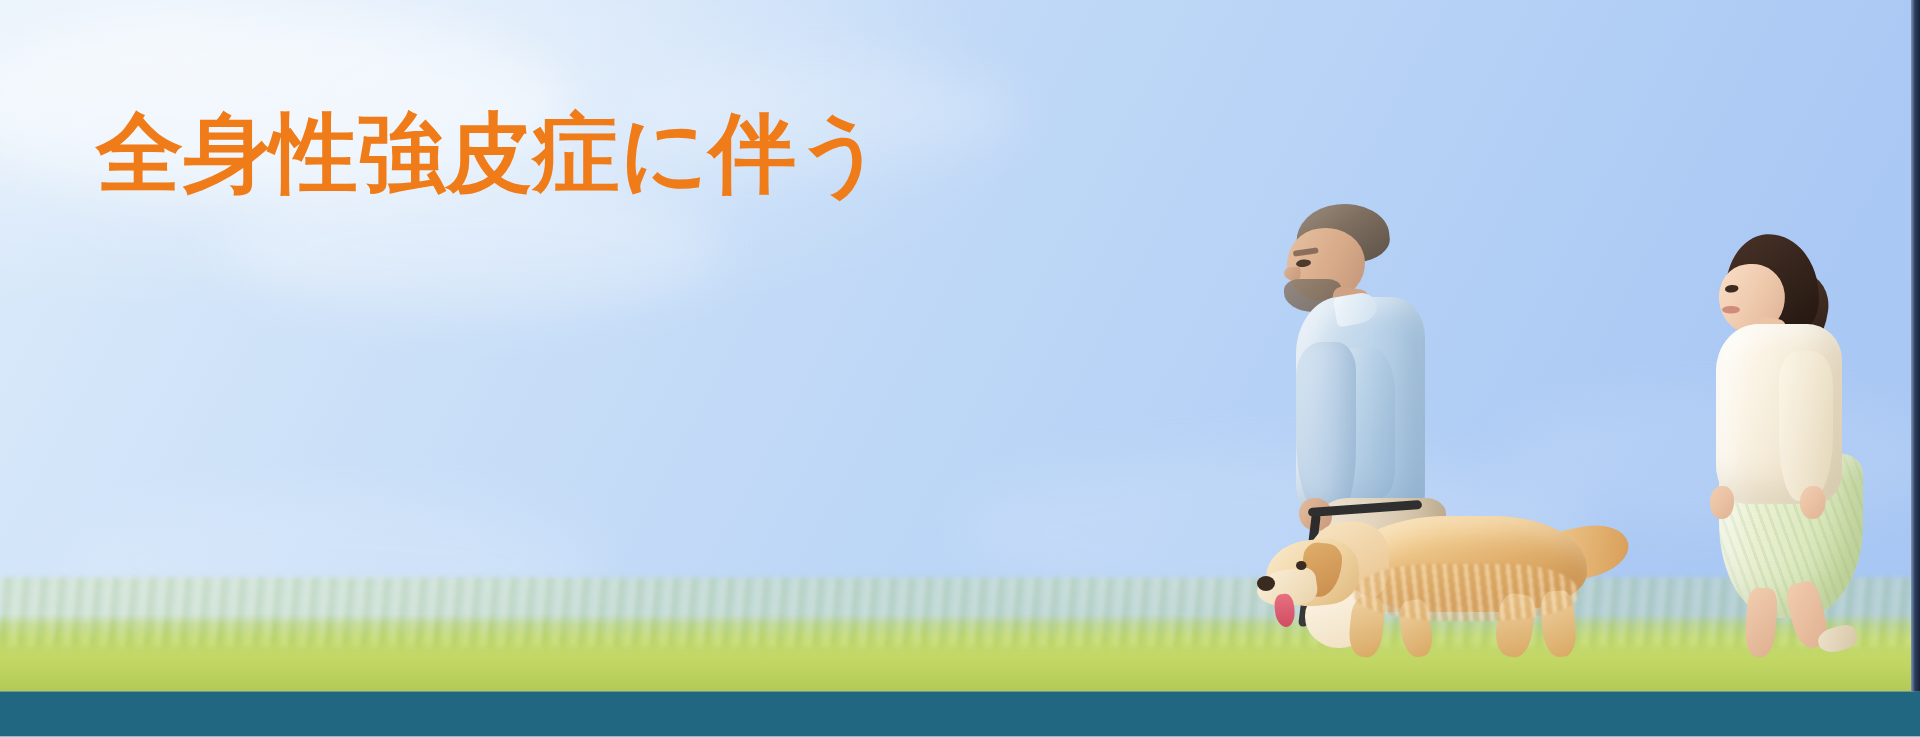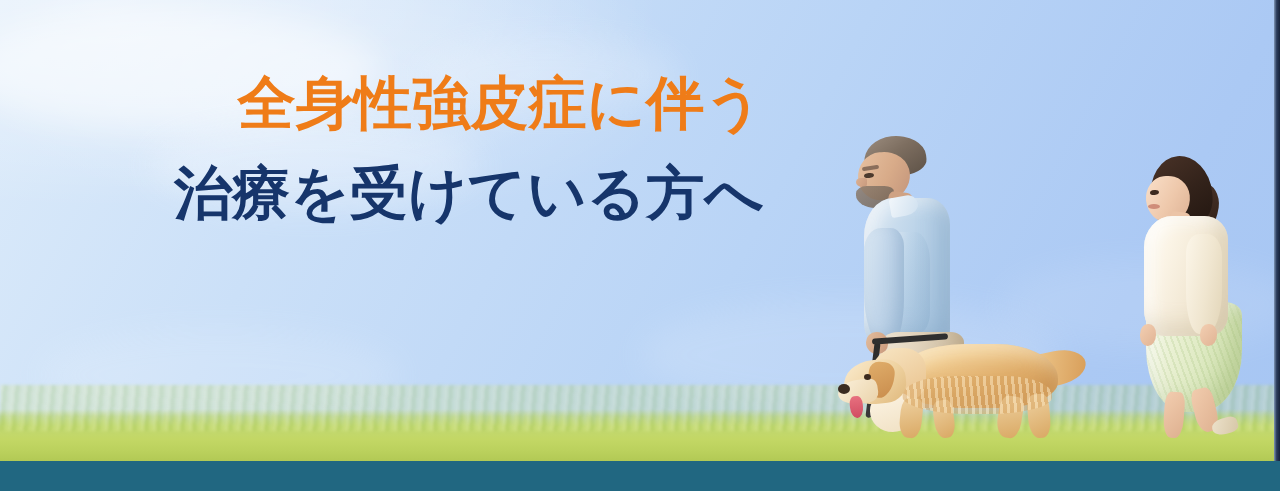--- a/index.html
+++ b/index.html
@@ -82,21 +82,20 @@
     position:absolute;right:0;top:0;width:6px;height:461px;
     background:linear-gradient(to right,#7f96b5 0%,#2b3c5b 45%,#16223a 100%);
   }
 
   
   .headline{
     position:absolute;left:64px;top:74px;width:700px;
     line-height:1.0;
     letter-spacing:.012em;
     z-index:8;
-    text-align:right;
   }
   .hl-line{
     font-size:58px;font-weight:700;
     margin-bottom:32px;white-space:nowrap;
   }
   .hl-line:last-child{margin-bottom:0;}
   .orange{color:#EF7C18;}
   .navy{color:#16356B;}
 
   
@@ -398,23 +397,20 @@
   <div class="grass-tips2"></div>
   <div class="grass-tips"></div>
   <div class="grass">
     <div class="grass-blur"></div>
   </div>
 
   <div class="headline">
     <div class="hl-line">
       <span class="orange">全身性強皮症に伴う</span>
     </div>
-    <div class="hl-line">
-      <span class="navy">治療を受けている方へ</span>
-    </div>
   </div>
 
   <div class="footer-bar">
     <span></span>
   </div>
 
   <div class="right-edge"></div>
 
 </div>
 

